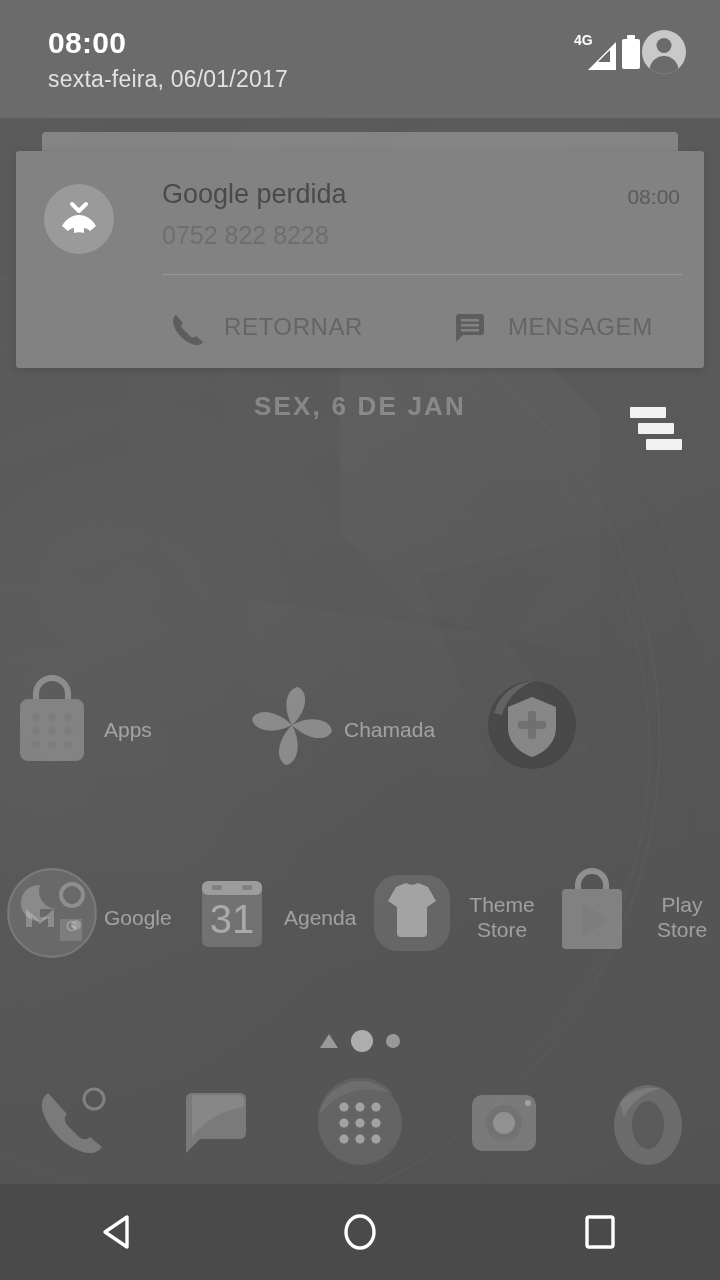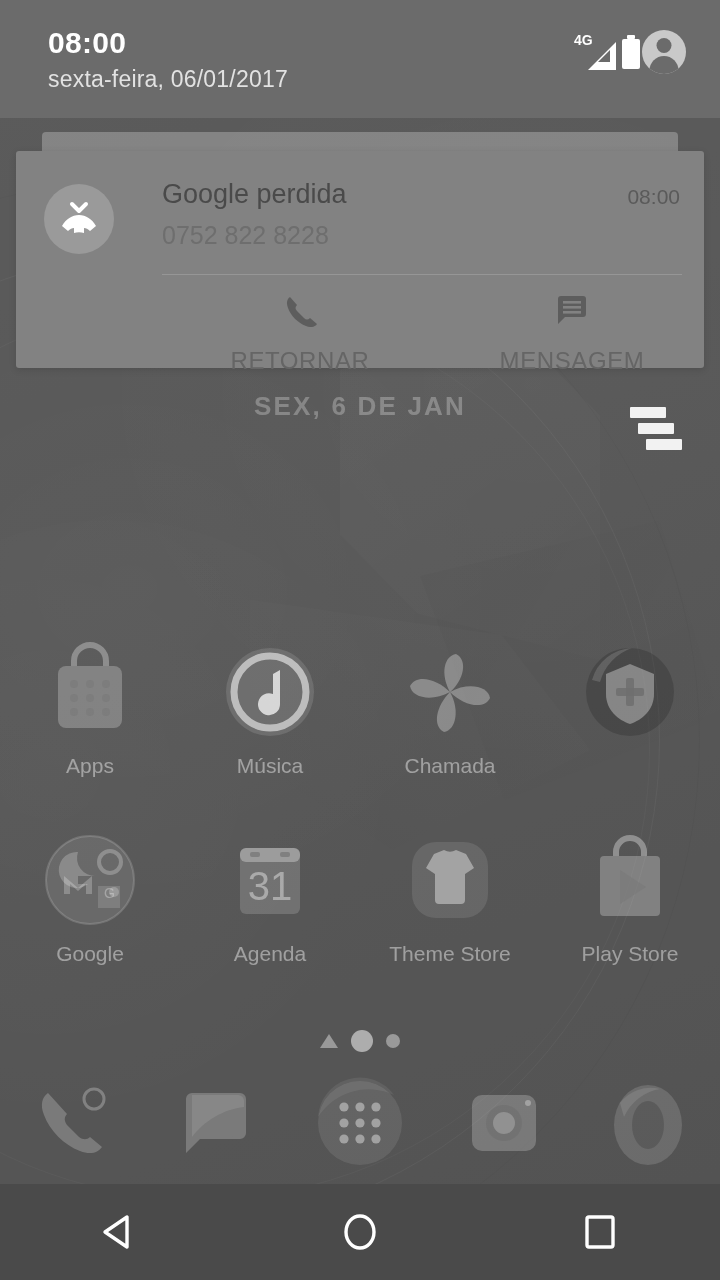--- a/index.html
+++ b/index.html
@@ -131,21 +131,21 @@
   #notif-divider {
     position:absolute; left:146px; right:22px; top:123px;
     height:1px; background:rgba(255,255,255,0.16);
   }
   #notif-actions {
     position:absolute; left:146px; top:140px; right:0; height:72px;
     display:flex; align-items:center;
   }
   .notif-action {
     display:flex; align-items:center; gap:20px;
-    height:72px; cursor:pointer;flex-direction:column;
+    height:72px; cursor:pointer;
   }
   #act-retornar { width:270px; padding-left:6px; }
   #act-mensagem { width:260px; padding-left:20px; }
   .notif-action .label {
     font-size:24px; color:#656565; letter-spacing:0.6px;
   }
 
   
   #widget-date {
     position:absolute; left:0; right:0; top:391px;
@@ -168,21 +168,21 @@
   #widget-weather i:nth-child(3) { left:16px; top:33px; width:36px; }
 
   
   .app-row {
     position:absolute; left:0; width:720px; height:170px;
     display:flex; z-index:10;
   }
   #app-row-1 { top:640px; }
   #app-row-2 { top:828px; }
   .app-cell {
-    flex:1; display:flex; flex-direction:column; align-items:center;
+    flex:1; display:flex; flex-direction:row; align-items:center;
     cursor:pointer;
   }
   .app-icon {
     width:104px; height:104px; position:relative;
   }
   .app-label {
     margin-top:10px; text-align:center; line-height:1.18;
     font-size:21px; color:rgba(255,255,255,0.44);
     max-width:140px;
   }
@@ -273,30 +273,20 @@
               <circle cx="68" cy="58" r="4"></circle>
             <circle cx="36" cy="72" r="4"></circle>
               <circle cx="52" cy="72" r="4"></circle>
               <circle cx="68" cy="72" r="4"></circle>
           </g>
         </svg>
       </div>
       <div class="app-label">Apps</div>
     </div>
 
-    <div class="app-cell">
-      <div class="app-icon">
-        <svg viewBox="0 0 104 104" width="104" height="104">
-          <circle cx="52" cy="52" r="44" fill="rgba(255,255,255,0.12)"></circle>
-          <circle cx="52" cy="52" r="36" fill="none" stroke="rgba(255,255,255,0.55)" stroke-width="7"></circle>
-          <path d="M62 30 v34 a11 11 0 1 1 -7 -10 v-20 z" fill="rgba(255,255,255,0.72)"></path>
-        </svg>
-      </div>
-      <div class="app-label">Música</div>
-    </div>
 
     <div class="app-cell">
       <div class="app-icon">
         <svg viewBox="0 0 104 104" width="104" height="104">
           <g fill="rgba(255,255,255,0.30)">
             <path d="M52 52 C 42 34, 46 16, 58 14 C 70 20, 66 40, 52 52 Z"></path>
             <path d="M52 52 C 70 42, 90 46, 92 58 C 86 70, 66 66, 52 52 Z"></path>
             <path d="M52 52 C 62 70, 58 90, 46 92 C 34 86, 38 66, 52 52 Z"></path>
             <path d="M52 52 C 34 62, 14 58, 12 46 C 18 34, 38 38, 52 52 Z"></path>
           </g>

